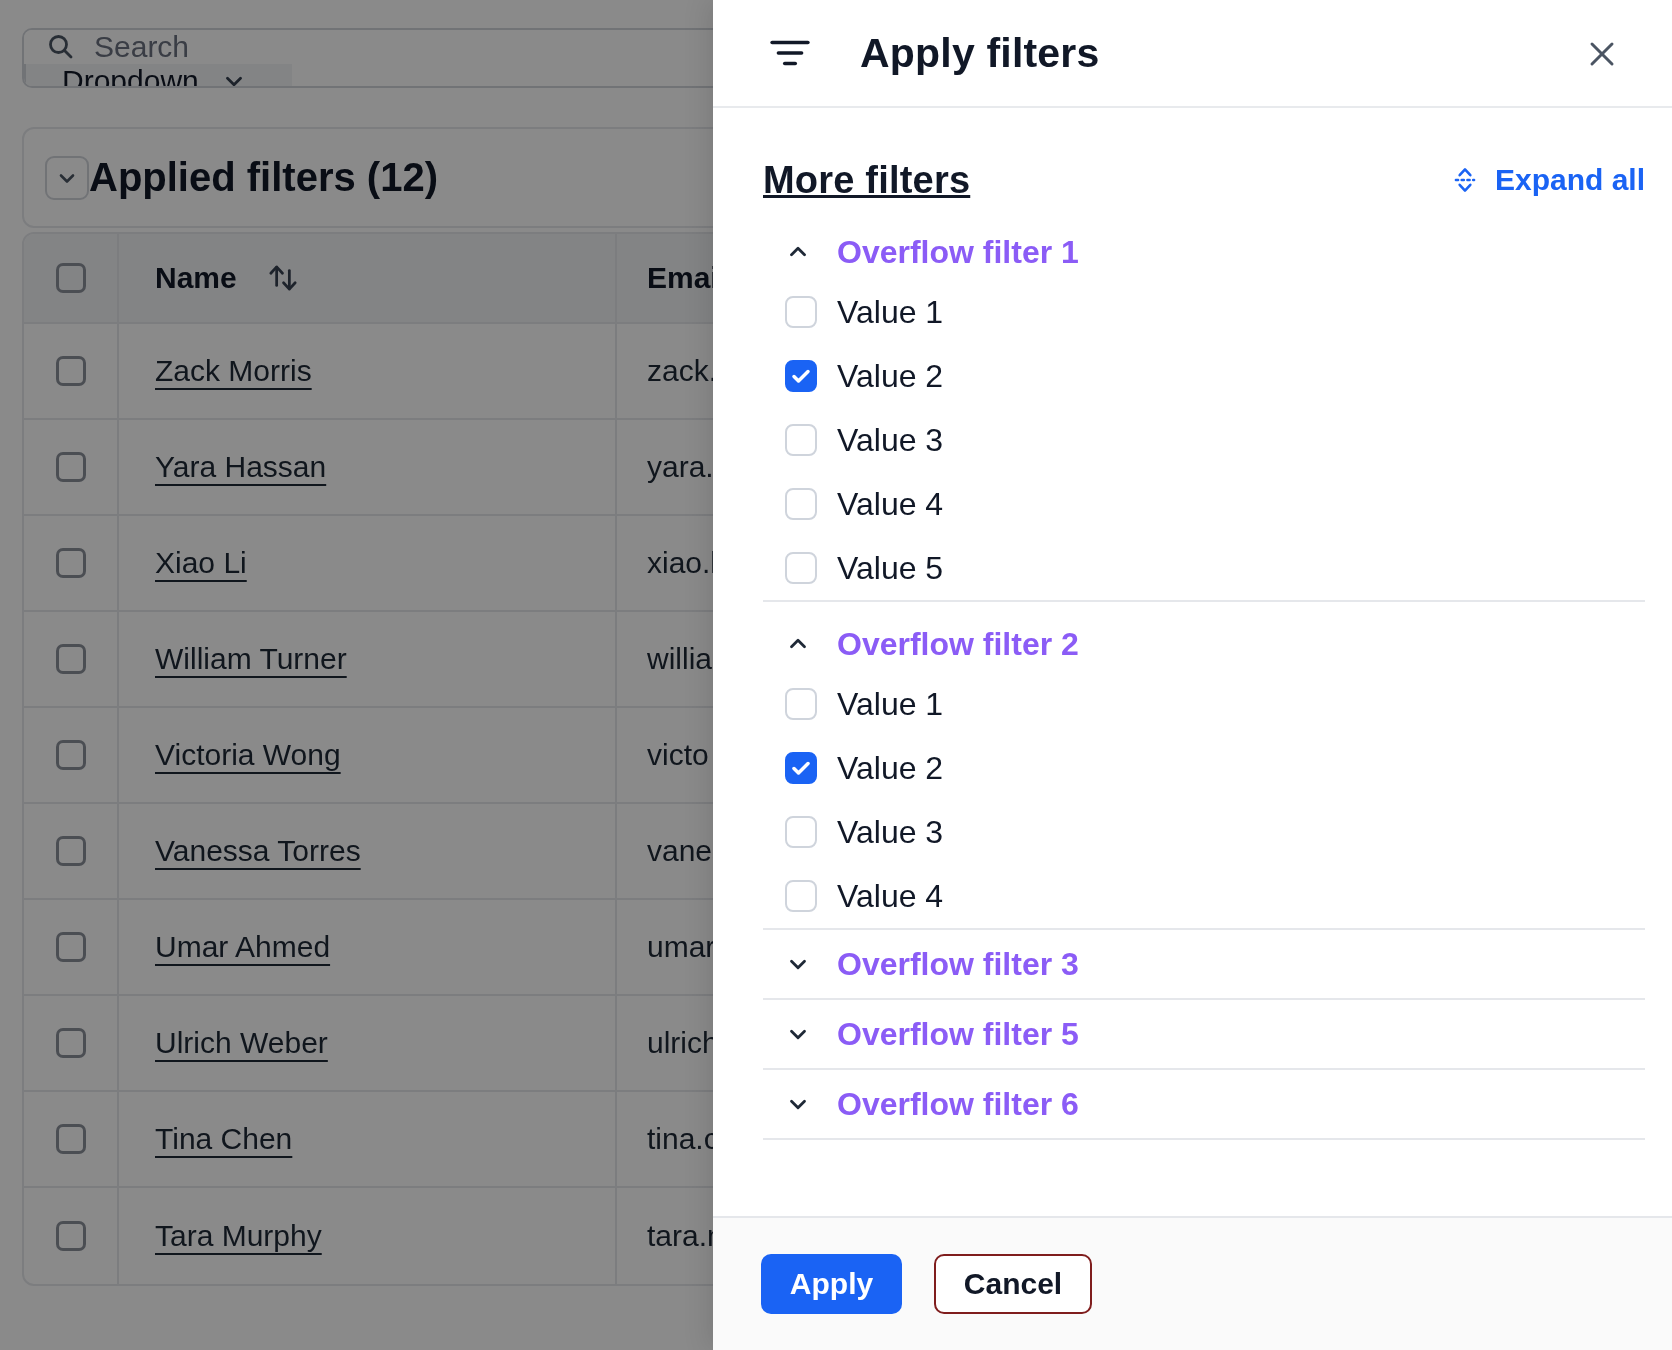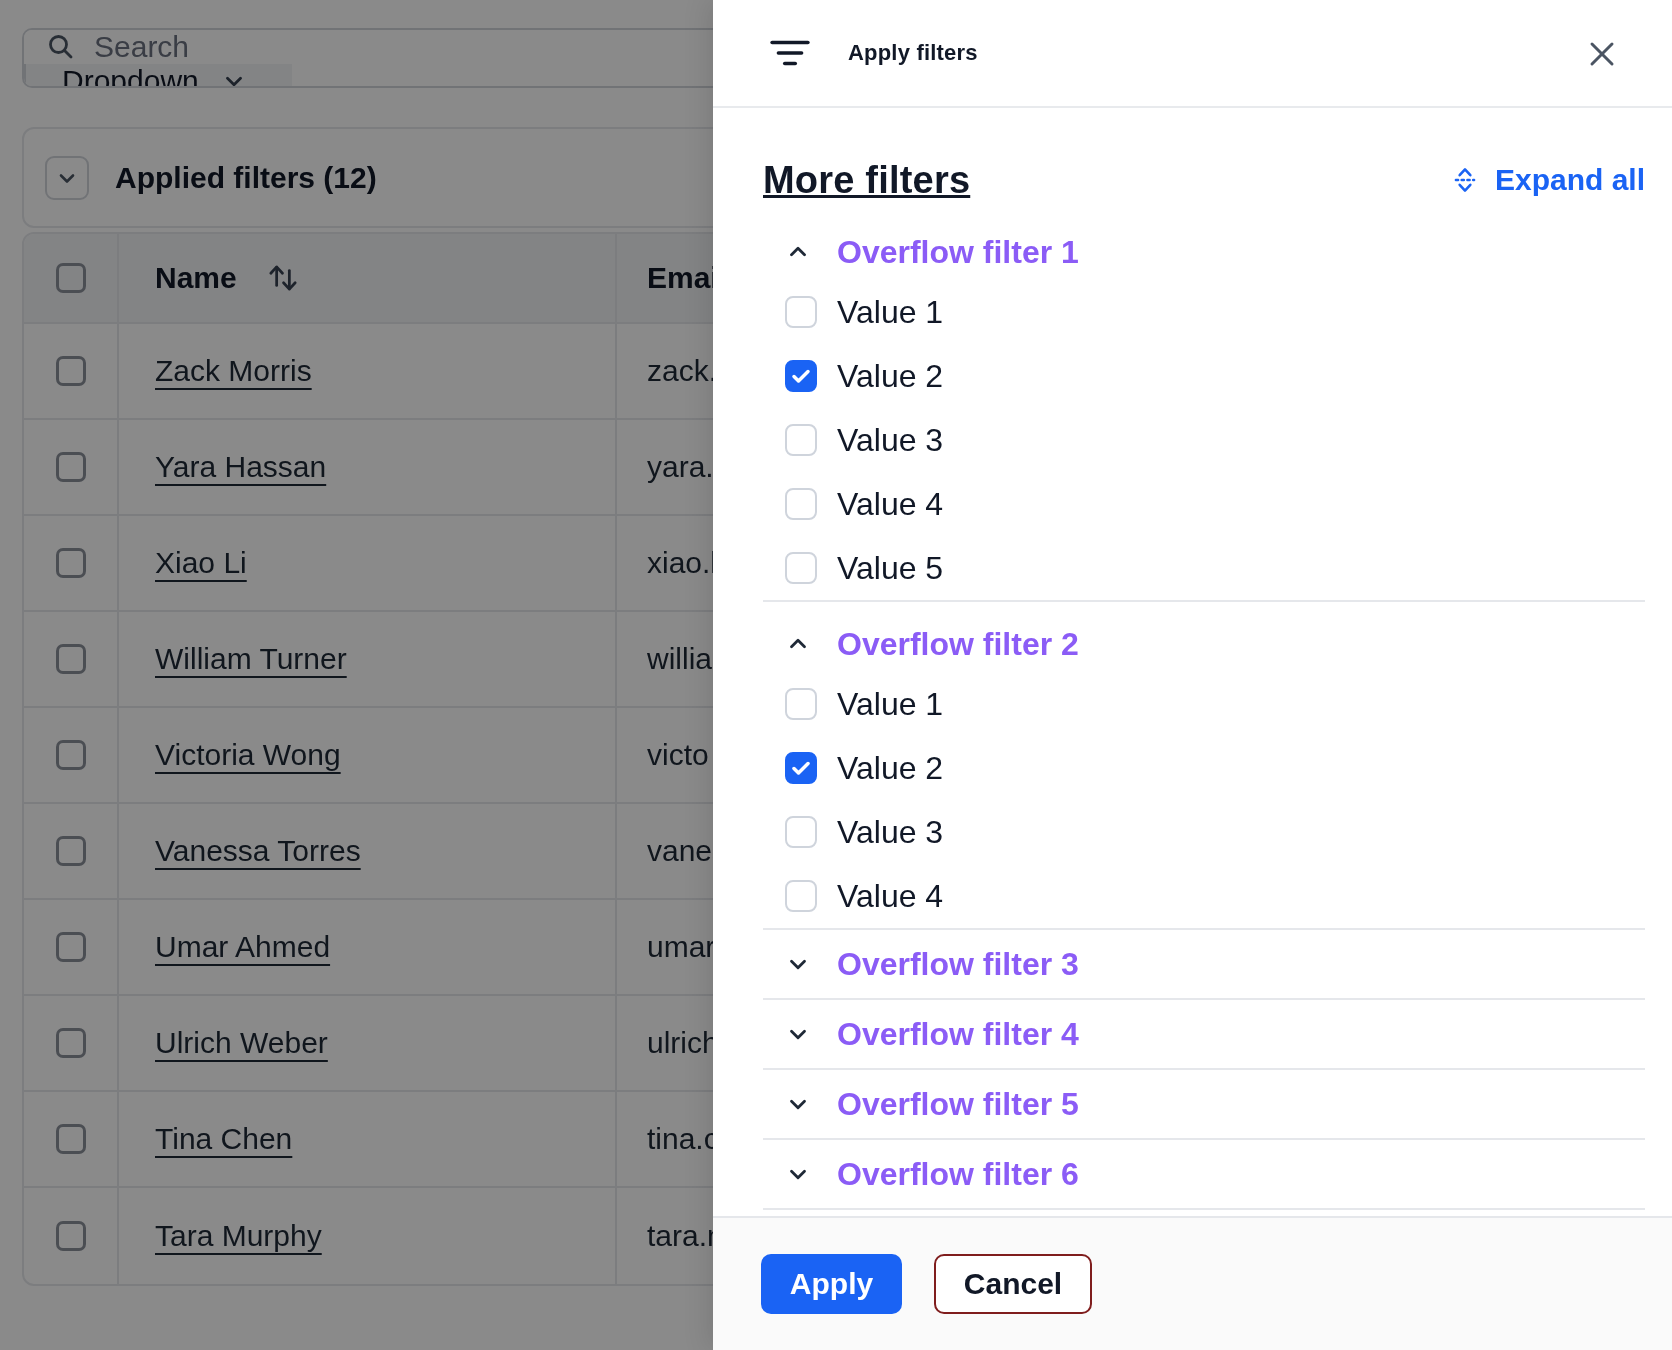--- a/index.html
+++ b/index.html
@@ -16,21 +16,21 @@
   .search-area input::placeholder { color:#6b7280; }
   .dropdown-btn { width:268px; background:#f3f4f6; border-left:2px solid #d1d5db;
     display:flex; align-items:center; padding-left:36px; gap:22px; }
   .dropdown-btn .lbl { font-size:30px; color:#111827; }
 
   .applied { position:absolute; left:22px; top:127px; width:1618px; height:101px;
     border:2px solid #e5e7eb; border-radius:12px; background:#fff;
     display:flex; align-items:center; padding-left:21px; }
   .applied .toggle { width:44px; height:44px; border:2px solid #d1d5db; border-radius:9px;
     display:flex; align-items:center; justify-content:center; background:#fff; }
-  .applied .lbl { margin-left:26px; font-size:30px; font-weight:700; }
+  .applied .lbl { font-size:40px; font-weight:700; }
 
   .tbl { position:absolute; left:22px; top:232px; width:1618px;
     border:2px solid #e5e7eb; border-radius:12px; overflow:hidden; background:#fff; }
   .trow { display:grid; grid-template-columns:95px 498px 1fr; height:96px; }
   .trow.head { height:90px; background:#f3f4f6; }
   .trow:not(:last-child) { border-bottom:2px solid #e5e7eb; }
   .tcell { display:flex; align-items:center; }
   .tcell.c-check { justify-content:center; border-right:2px solid #e5e7eb; }
   .tcell.c-name { padding-left:36px; border-right:2px solid #e5e7eb; gap:28px; }
   .tcell.c-email { padding-left:30px; overflow:hidden; white-space:nowrap; }
@@ -40,21 +40,21 @@
   .cbx { width:30px; height:30px; border:3px solid #8b909a; border-radius:7px; background:transparent; }
 
   
   .scrim { position:absolute; inset:0; background:rgba(0,0,0,0.46); z-index:10; }
 
   
   .panel { position:absolute; top:0; right:0; width:959px; height:1350px; background:#fff;
     z-index:20; display:flex; flex-direction:column; box-shadow:-6px 0 24px rgba(0,0,0,.10); }
   .panel-header { height:108px; flex:none; display:flex; align-items:center;
     border-bottom:2px solid #e8eaed; padding-left:57px; position:relative; }
-  .panel-title { margin-left:38px; font-size:22px; font-weight:700; letter-spacing:.2px; }
+  .panel-title { margin-left:50px; font-size:41px; font-weight:700; letter-spacing:.2px; }
   .close-btn { position:absolute; right:46px; top:30px; width:48px; height:48px;
     display:flex; align-items:center; justify-content:center; background:none; border:none; cursor:pointer; }
 
   .panel-body { flex:1; padding:42px 27px 0 50px; overflow:hidden; }
   .more-row { display:flex; align-items:center; justify-content:space-between; height:60px; }
   .more-title { font-size:38px; font-weight:700; letter-spacing:.2px;text-decoration:underline; }
   .expand-link { display:flex; align-items:center; gap:14px; color:#1a63f4; font-size:30px; font-weight:600; cursor:pointer; }
 
   .sections { margin-top:8px; }
   .section { border-bottom:2px solid #e5e7eb; padding-left:22px; }
@@ -394,51 +394,40 @@
       <span class="chev section-chevron collapsed">
         <svg width="26" height="26" viewBox="0 0 24 24" fill="none">
                 <path d="M6 14.5l6-6 6 6" stroke="#1f2937" stroke-width="2.6" stroke-linecap="round" stroke-linejoin="round"></path>
               </svg>
       </span>
       <span class="sec-title section-title">Overflow filter 3</span>
     </div>
 
   </div>
 
+
   <div class="section collapsed-sec">
     <div class="sec-head">
       <span class="chev section-chevron collapsed">
         <svg width="26" height="26" viewBox="0 0 24 24" fill="none">
                 <path d="M6 14.5l6-6 6 6" stroke="#1f2937" stroke-width="2.6" stroke-linecap="round" stroke-linejoin="round"></path>
               </svg>
       </span>
-      <span class="sec-title section-title">Overflow filter 4</span>
+      <span class="sec-title section-title">Overflow filter 5</span>
     </div>
 
   </div>
 
   <div class="section collapsed-sec">
     <div class="sec-head">
       <span class="chev section-chevron collapsed">
         <svg width="26" height="26" viewBox="0 0 24 24" fill="none">
                 <path d="M6 14.5l6-6 6 6" stroke="#1f2937" stroke-width="2.6" stroke-linecap="round" stroke-linejoin="round"></path>
               </svg>
       </span>
-      <span class="sec-title section-title">Overflow filter 5</span>
-    </div>
-
-  </div>
-
-  <div class="section collapsed-sec">
-    <div class="sec-head">
-      <span class="chev section-chevron collapsed">
-        <svg width="26" height="26" viewBox="0 0 24 24" fill="none">
-                <path d="M6 14.5l6-6 6 6" stroke="#1f2937" stroke-width="2.6" stroke-linecap="round" stroke-linejoin="round"></path>
-              </svg>
-      </span>
       <span class="sec-title section-title">Overflow filter 6</span>
     </div>
 
   </div>
 </div>
   </div>
 
   <div class="panel-footer">
     <button class="btn btn-apply">Apply</button>
     <button class="btn btn-cancel">Cancel</button>

